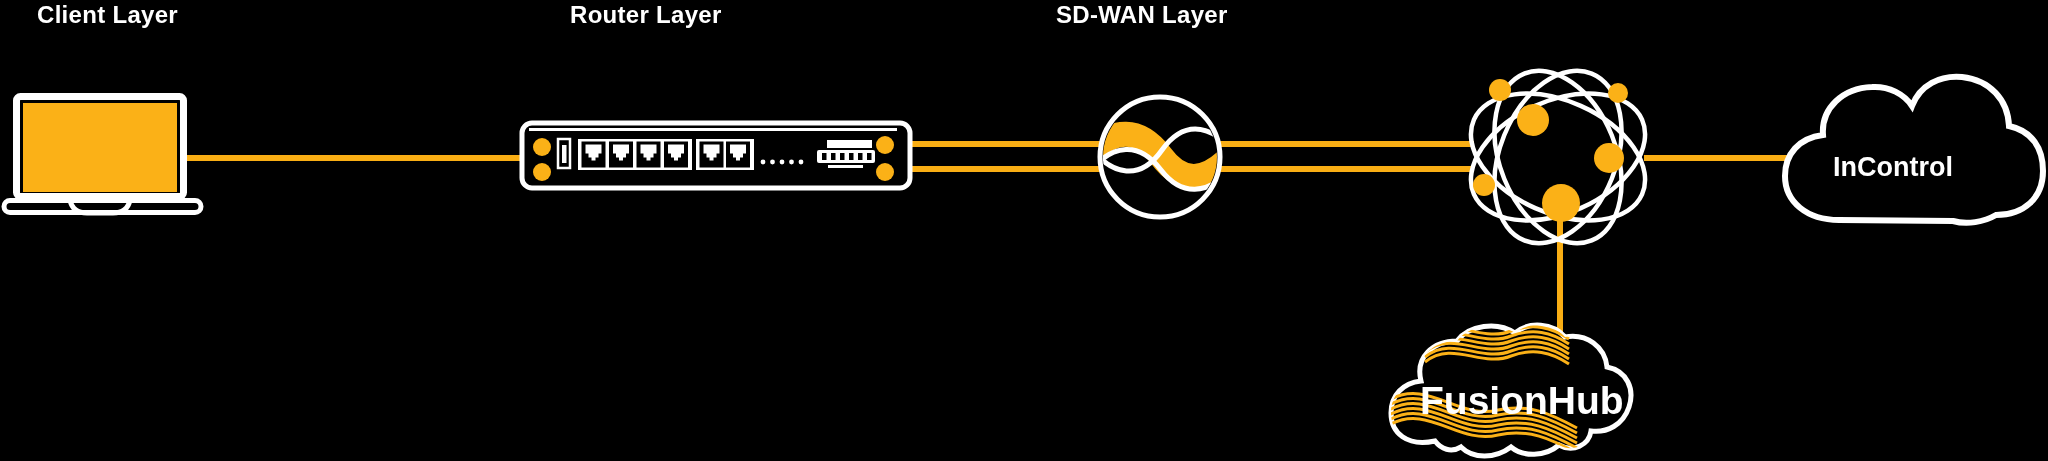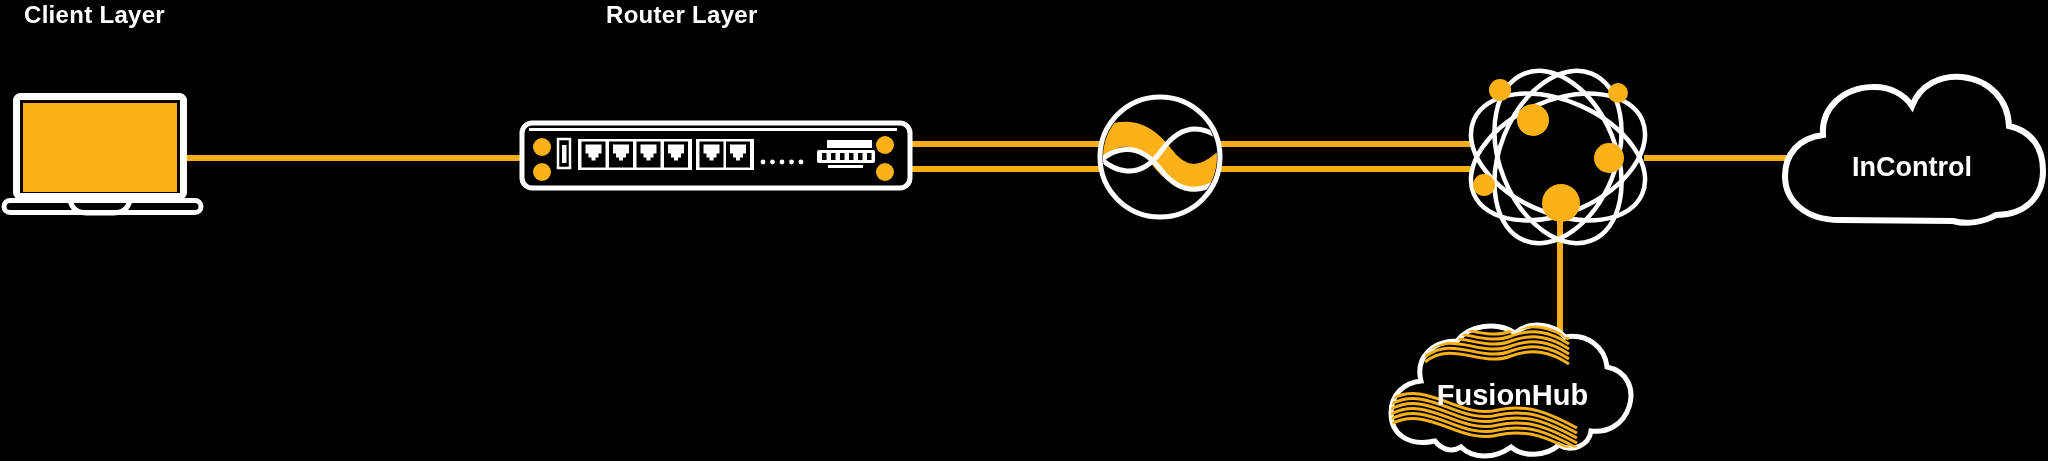--- a/index.html
+++ b/index.html
@@ -14,39 +14,40 @@
     overflow:hidden;font-family:"Liberation Sans",sans-serif;
   }
   .layer-label{
     position:absolute;top:1px;color:var(--fg);
     font-weight:700;font-size:24px;letter-spacing:.3px;white-space:nowrap;
   }
   .conn{position:absolute;background:var(--line);z-index:1;}
   .icon-wrap{position:absolute;z-index:2;line-height:0;}
   .node-text{
     position:absolute;z-index:3;color:var(--fg);font-weight:700;
-    text-align:center;white-space:nowrap;
+    text-align:left;white-space:nowrap;
   }
   .node-text.incontrol{left:1833px;top:152px;width:158px;font-size:27px;}
-  .node-text.fusionhub{left:1420px;top:379px;width:185px;font-size:29px;}
+  .node-text.fusionhub{left:1420px;top:379px;width:185px;font-size:39px;}
   
   .line-w{stroke:#fff;fill:none;}
   .outline{stroke:#fff;fill:#000;}
   .f-w{fill:#fff;}
   .f-b{fill:#000;}
   .f-a{fill:var(--accent);}
   .s-a{stroke:var(--accent);fill:none;}
 </style>
 </head>
 <body>
 
 <div class="canvas">
 
-  <div class="layer-label" style="left:24px">Client Layer</div>
-  <div class="layer-label" style="left:606px">Router Layer</div>
+  <div class="layer-label" style="left:37px">Client Layer</div>
+  <div class="layer-label" style="left:570px">Router Layer</div>
+  <div class="layer-label" style="left:1056px">SD-WAN Layer</div>
 
   <div class="conn" style="left:181px;top:155px;width:345px;height:6px"></div>
   <div class="conn" style="left:906px;top:141px;width:262px;height:6px"></div>
   <div class="conn" style="left:906px;top:166px;width:262px;height:6px"></div>
   <div class="conn" style="left:1216px;top:141px;width:258px;height:6px"></div>
   <div class="conn" style="left:1216px;top:166px;width:258px;height:6px"></div>
   <div class="conn" style="left:1644px;top:155px;width:150px;height:6px"></div>
   <div class="conn" style="left:1557px;top:220px;width:6px;height:120px"></div>
 
   <div class="icon-wrap" style="left:0;top:85px">

